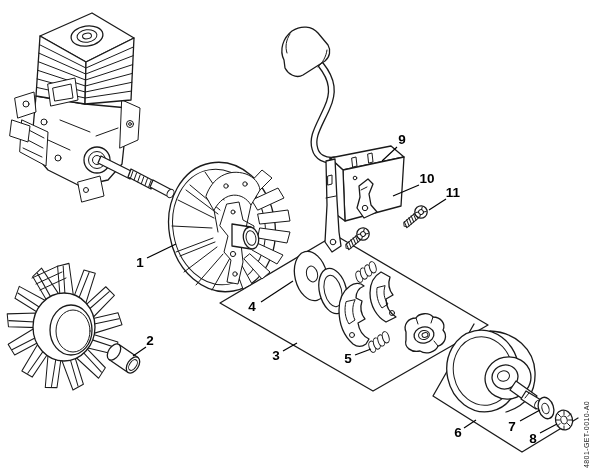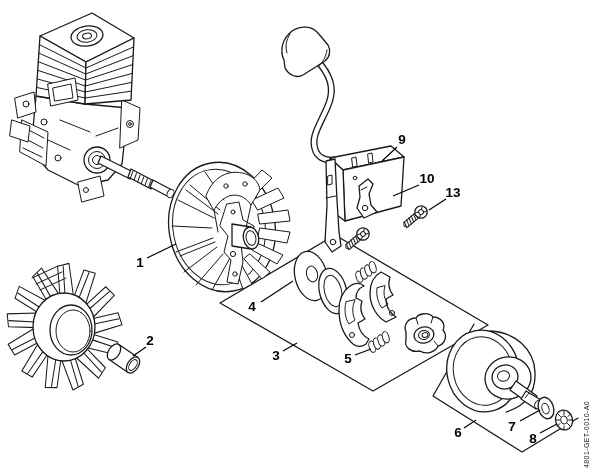--- a/index.html
+++ b/index.html
@@ -278,17 +278,17 @@
 <div class="callout" style="left:140px;top:263px">1</div>
 <div class="callout" style="left:150px;top:341px">2</div>
 <div class="callout" style="left:276px;top:356px">3</div>
 <div class="callout" style="left:252px;top:307px">4</div>
 <div class="callout" style="left:348px;top:359px">5</div>
 <div class="callout" style="left:458px;top:433px">6</div>
 <div class="callout" style="left:512px;top:427px">7</div>
 <div class="callout" style="left:533px;top:439px">8</div>
 <div class="callout" style="left:402px;top:140px">9</div>
 <div class="callout" style="left:427px;top:179px">10</div>
-<div class="callout" style="left:453px;top:193px">13</div>
+<div class="callout" style="left:453px;top:193px">11</div>
 
 <div class="diagram-id">4801-GET-0010-A0</div>
 
 </div>
 
 </body></html>

